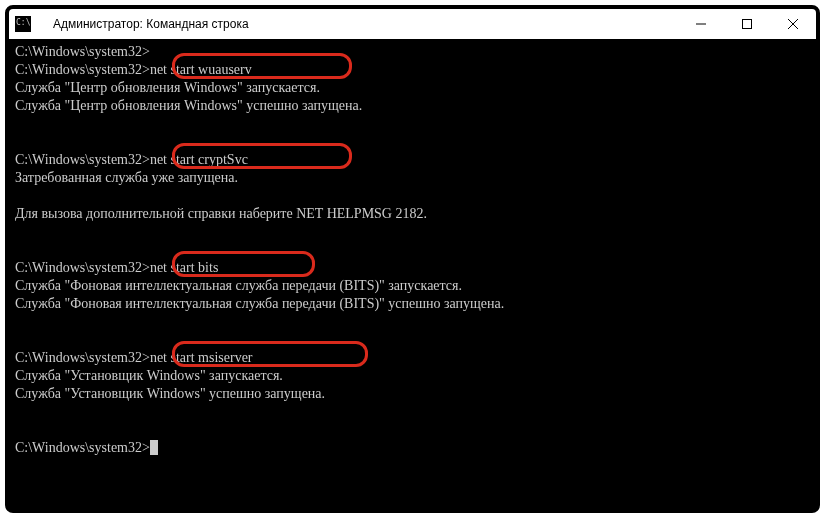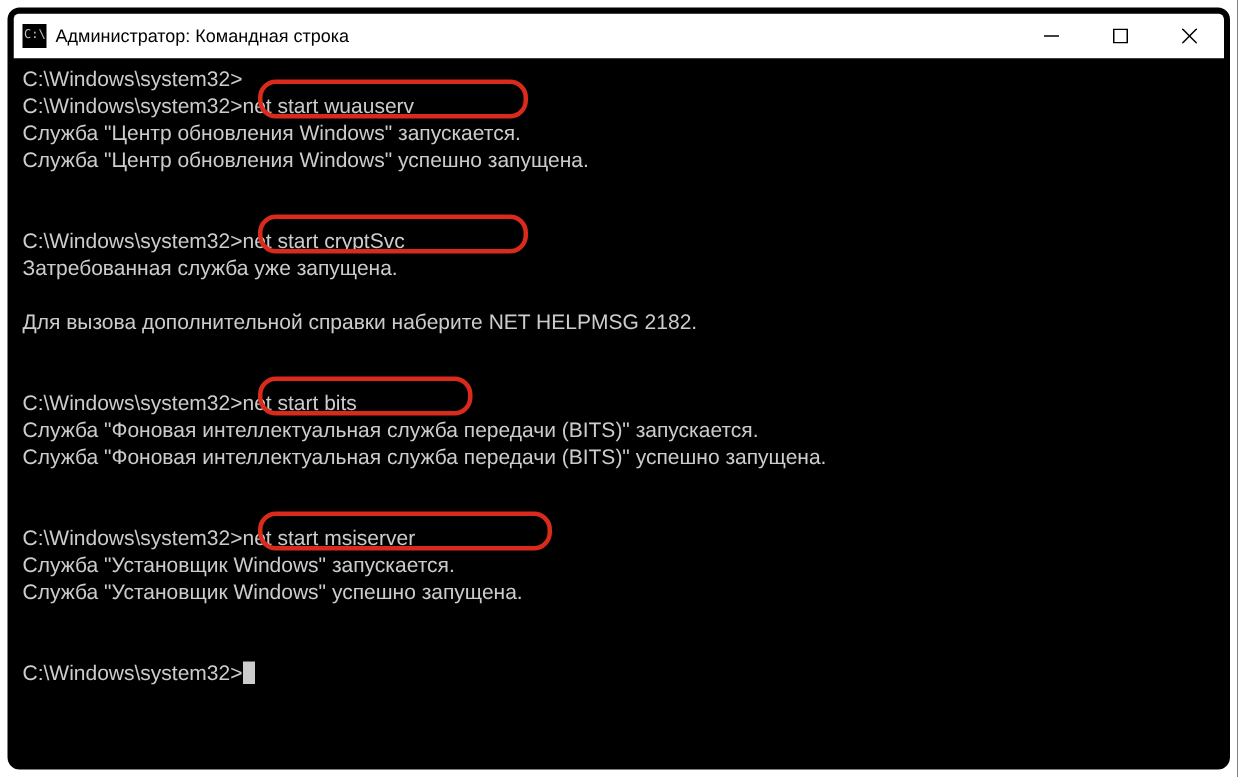--- a/index.html
+++ b/index.html
@@ -26,21 +26,21 @@
     height: 30px;
     background: #ffffff;
     display: flex;
     align-items: center;
     justify-content: space-between;
     padding-left: 6px;
   }
   .title-left {
     display: flex;
     align-items: center;
-    gap: 6px;
+    gap: 22px;
   }
   .cmd-icon {
     width: 16px;
     height: 16px;
     background: #000;
     position: relative;
     display: inline-block;
   }
   .cmd-icon::before {
     content: "C:\\";
@@ -64,21 +64,21 @@
     height: 100%;
     display: flex;
     align-items: center;
     justify-content: center;
     color: #000;
   }
   .win-btn svg { width: 10px; height: 10px; stroke: #000; stroke-width: 1; fill: none; }
   .terminal {
     background: #000000;
     color: #cccccc;
-    font-family: Liberation Sans, sans-serif;
+    font-family: Liberation Serif, serif;
     font-size: 14px;
     line-height: 18px;
     padding: 4px 6px;
     height: calc(100% - 30px);
     position: relative;
     white-space: pre;
   }
   .line { position: relative; height: 18px; }
   .line.blank { height: 18px; }
   .highlight-box {

